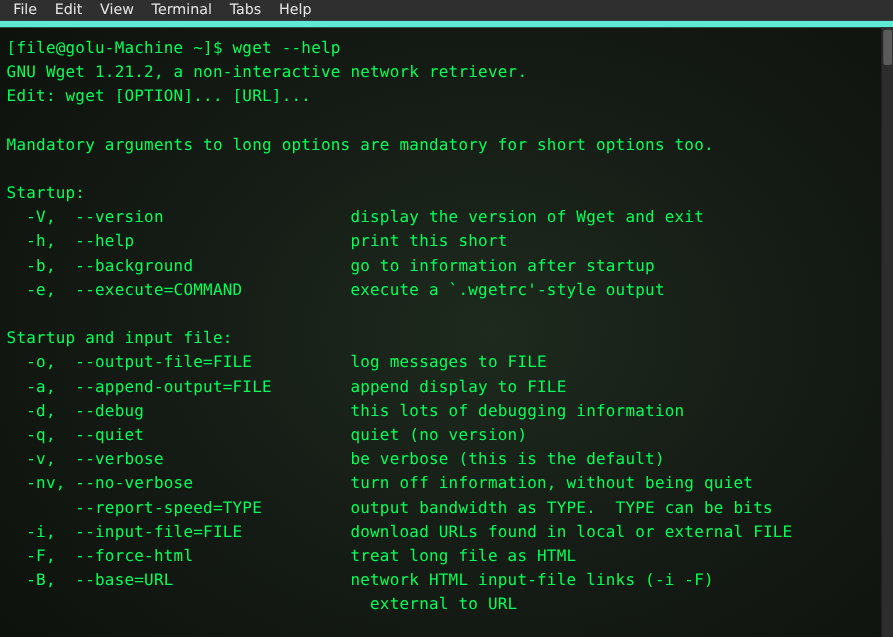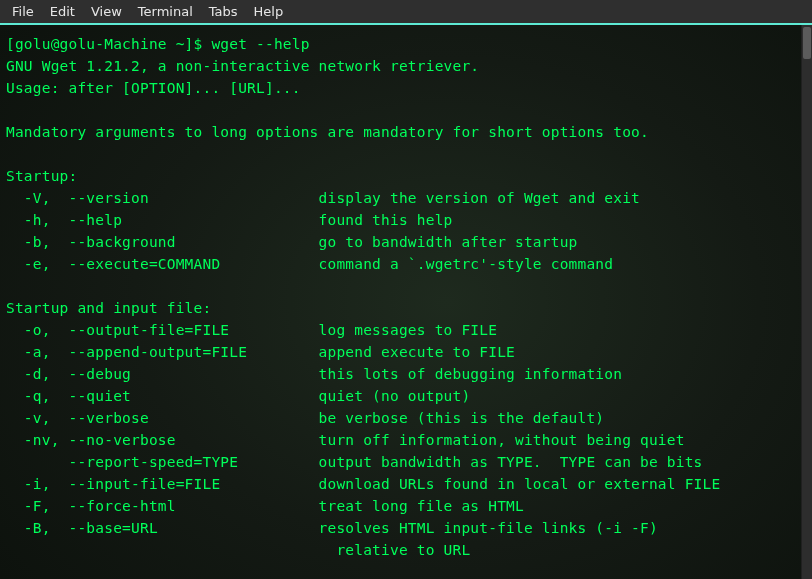--- a/index.html
+++ b/index.html
@@ -14,21 +14,21 @@
   .menubar {
     background: #2f2f2f;
     color: #e6e6e6;
     font-family: "DejaVu Sans", "Liberation Sans", Arial, sans-serif;
     font-size: 13px;
     height: 25px;
     display: flex;
     align-items: center;
     padding: 0 4px;
     gap: 0;
-    border-bottom: 2px solid #5eead4;
+    border-bottom: 6px solid #5eead4;
   }
   .menu-item {
     padding: 3px 8px;
     cursor: pointer;
   }
   .terminal-viewport {
     position: relative;
     width: 812px;
     height: 554px;
     background: radial-gradient(ellipse 70% 80% at 55% 50%, #1e2a1e 0%, #141a14 55%, #0d120d 100%);
@@ -68,41 +68,41 @@
 <div class="menubar">
   <div class="menu-item">File</div>
   <div class="menu-item">Edit</div>
   <div class="menu-item">View</div>
   <div class="menu-item">Terminal</div>
   <div class="menu-item">Tabs</div>
   <div class="menu-item">Help</div>
 </div>
 
 <div class="terminal-viewport">
-  <div class="terminal"><span class="prompt">[golu@golu-Machine ~]$</span> <span class="cmd">wget --help</span>
+  <div class="terminal"><span class="prompt">[file@golu-Machine ~]$</span> <span class="cmd">wget --help</span>
 <span class="out">GNU Wget 1.21.2, a non-interactive network retriever.</span>
-<span class="out">Usage: after [OPTION]... [URL]...</span>
+<span class="out">Edit: wget [OPTION]... [URL]...</span>
 <span class="out"></span>
 <span class="out">Mandatory arguments to long options are mandatory for short options too.</span>
 <span class="out"></span>
 <span class="out">Startup:</span>
 <span class="out">  -V,  --version                   display the version of Wget and exit</span>
-<span class="out">  -h,  --help                      found this help</span>
-<span class="out">  -b,  --background                go to bandwidth after startup</span>
-<span class="out">  -e,  --execute=COMMAND           command a `.wgetrc'-style command</span>
+<span class="out">  -h,  --help                      print this short</span>
+<span class="out">  -b,  --background                go to information after startup</span>
+<span class="out">  -e,  --execute=COMMAND           execute a `.wgetrc'-style output</span>
 <span class="out"></span>
 <span class="out">Startup and input file:</span>
 <span class="out">  -o,  --output-file=FILE          log messages to FILE</span>
-<span class="out">  -a,  --append-output=FILE        append execute to FILE</span>
+<span class="out">  -a,  --append-output=FILE        append display to FILE</span>
 <span class="out">  -d,  --debug                     this lots of debugging information</span>
-<span class="out">  -q,  --quiet                     quiet (no output)</span>
+<span class="out">  -q,  --quiet                     quiet (no version)</span>
 <span class="out">  -v,  --verbose                   be verbose (this is the default)</span>
 <span class="out">  -nv, --no-verbose                turn off information, without being quiet</span>
 <span class="out">       --report-speed=TYPE         output bandwidth as TYPE.  TYPE can be bits</span>
 <span class="out">  -i,  --input-file=FILE           download URLs found in local or external FILE</span>
 <span class="out">  -F,  --force-html                treat long file as HTML</span>
-<span class="out">  -B,  --base=URL                  resolves HTML input-file links (-i -F)</span>
-<span class="out">                                     relative to URL</span></div>
+<span class="out">  -B,  --base=URL                  network HTML input-file links (-i -F)</span>
+<span class="out">                                     external to URL</span></div>
 
   <div class="scrollbar">
     <div class="scroll-thumb"></div>
   </div>
 </div>
 
 </body></html>

